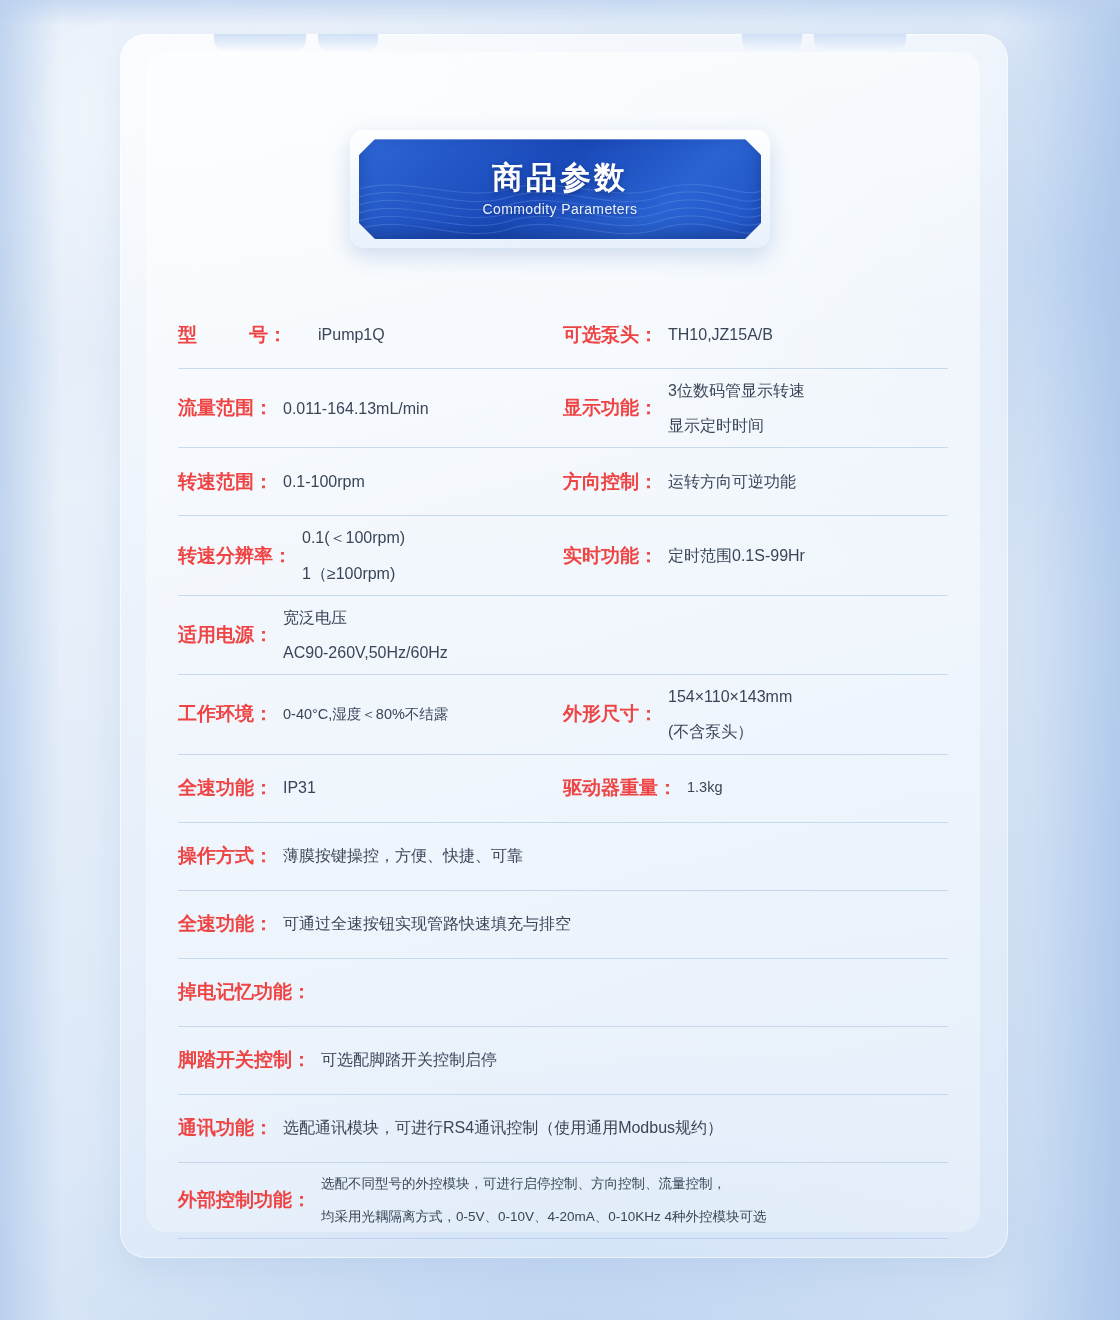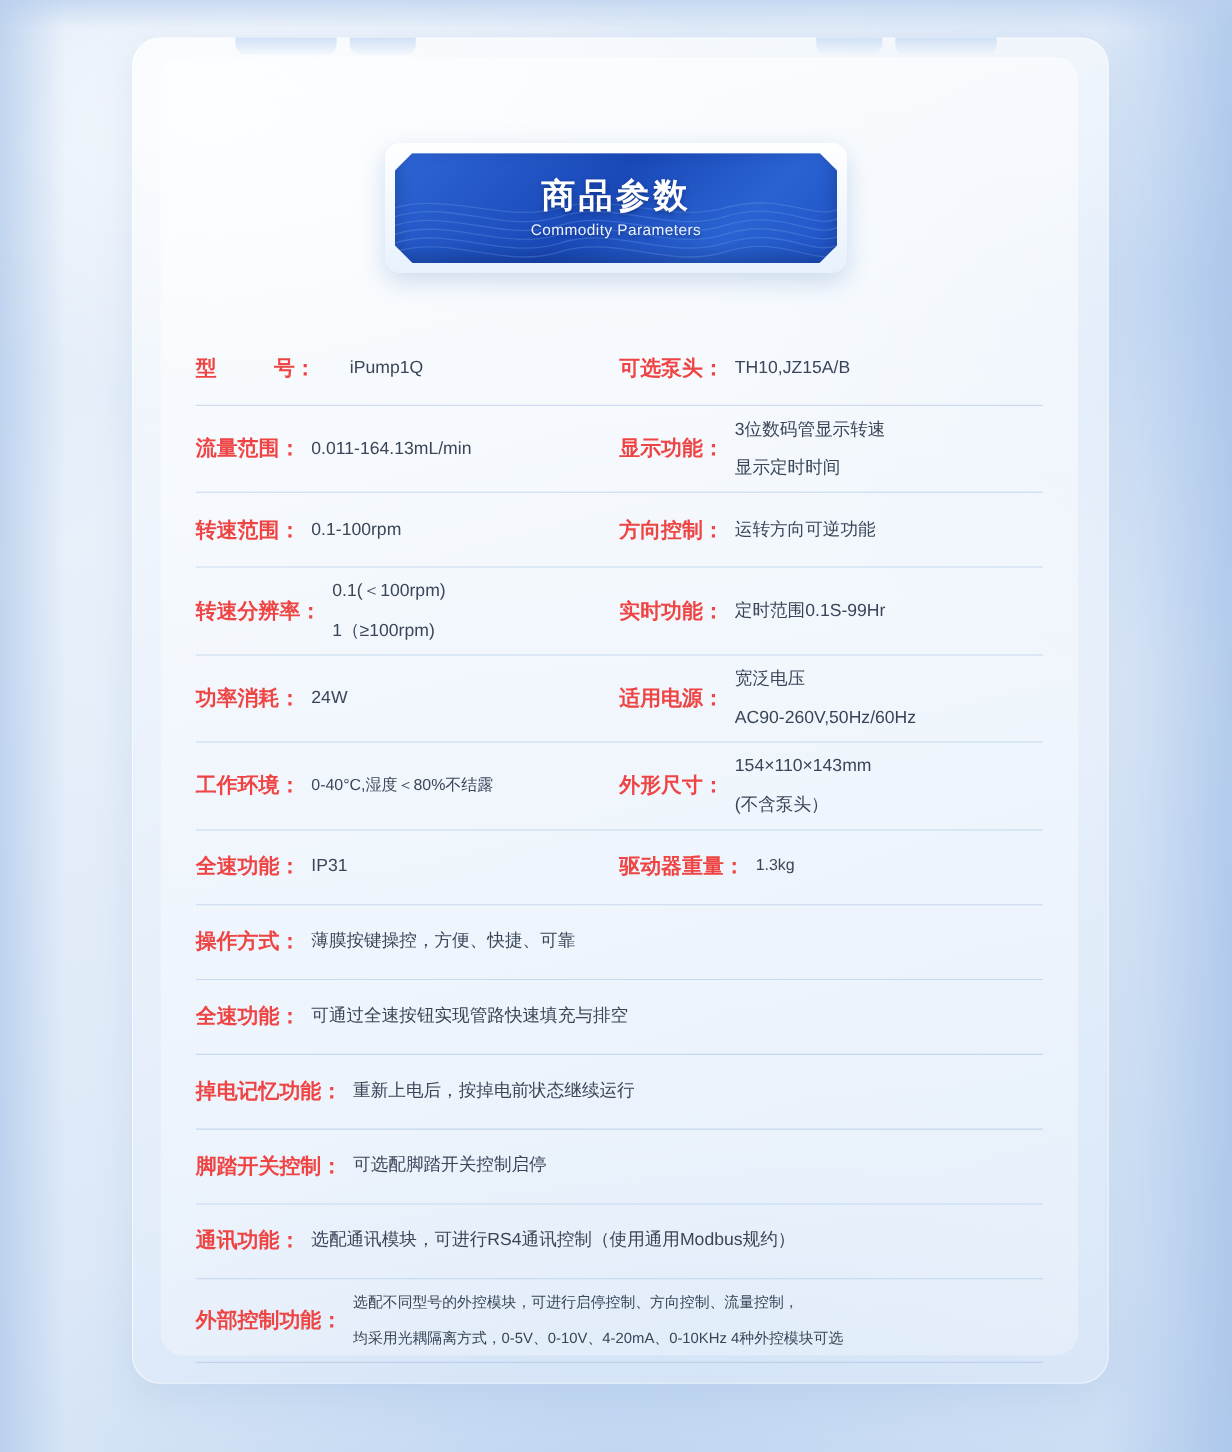--- a/index.html
+++ b/index.html
@@ -259,24 +259,20 @@
         <span>1（≥100rpm)</span>
       </span>
     </div>
     <div class="cell half">
       <span class="lbl">实时功能：</span>
       <span class="val">定时范围0.1S-99Hr</span>
     </div>
   </div>
 
   <div class="row">
-    <div class="cell half left-half">
-      <span class="lbl">功率消耗：</span>
-      <span class="val">24W</span>
-    </div>
     <div class="cell half">
       <span class="lbl">适用电源：</span>
       <span class="val stack">
         <span>宽泛电压</span>
         <span class="nowrap">AC90-260V,50Hz/60Hz</span>
       </span>
     </div>
   </div>
 
   <div class="row">
@@ -314,21 +310,20 @@
   <div class="row">
     <div class="cell full">
       <span class="lbl">全速功能：</span>
       <span class="val">可通过全速按钮实现管路快速填充与排空</span>
     </div>
   </div>
 
   <div class="row">
     <div class="cell full">
       <span class="lbl">掉电记忆功能：</span>
-      <span class="val">重新上电后，按掉电前状态继续运行</span>
     </div>
   </div>
 
   <div class="row">
     <div class="cell full">
       <span class="lbl">脚踏开关控制：</span>
       <span class="val">可选配脚踏开关控制启停</span>
     </div>
   </div>
 

